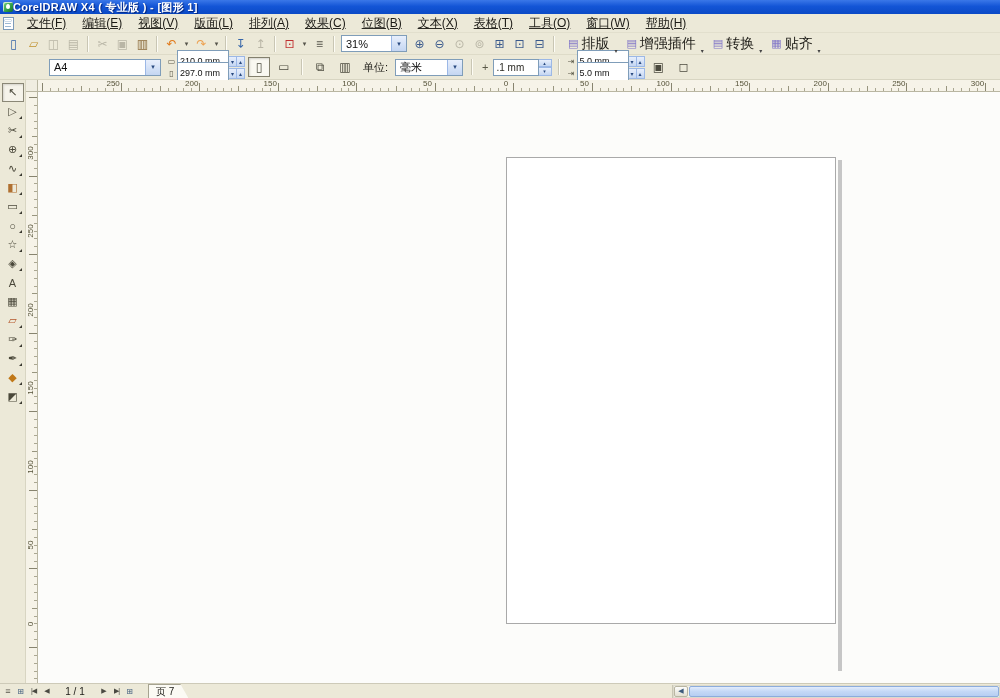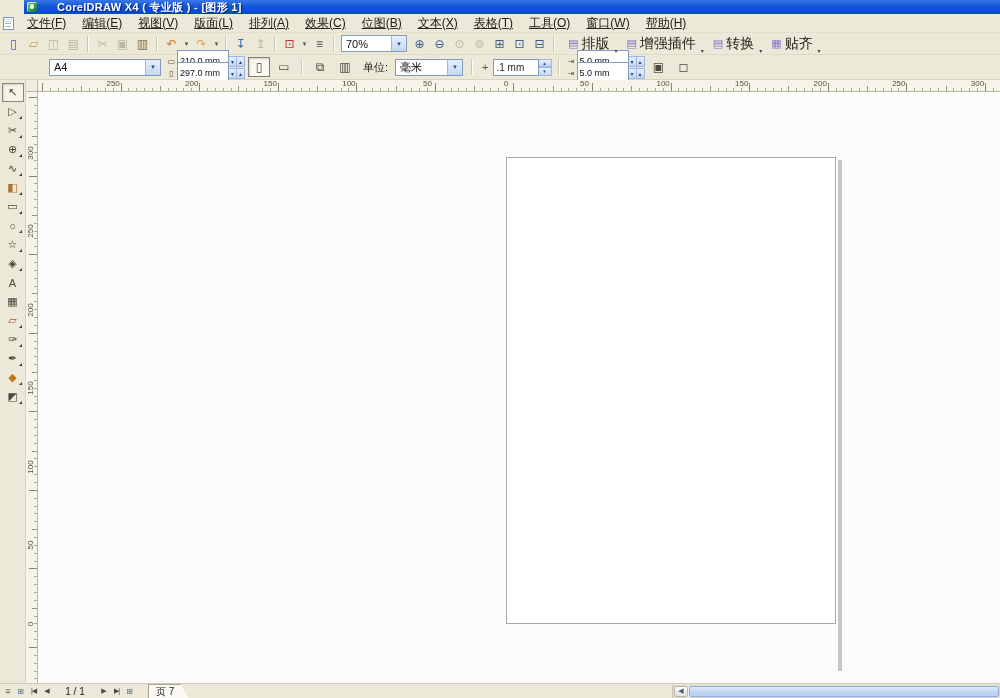--- a/index.html
+++ b/index.html
@@ -1,22 +1,22 @@
 <!DOCTYPE html>
 <html><head>
 <meta charset="utf-8">
 <style>
   * { margin:0; padding:0; box-sizing:border-box; }
   html,body { width:1000px; height:698px; overflow:hidden; }
   body { font-family:"Liberation Sans","DejaVu Sans",sans-serif; font-size:11px; color:#2b2a24; }
   .app { width:1000px; height:698px; display:flex; flex-direction:column; background:#ece9d8; }
 
   
-  .titlebar { height:14px; display:flex; align-items:center; gap:20px; padding:0 3px;
-    background:linear-gradient(180deg,#3a77e8 0%,#1355d6 45%,#0b4ac6 100%); flex:0 0 auto;margin-left:24px; }
+  .titlebar { height:14px; display:flex; align-items:center; gap:0; padding:0 3px;
+    background:linear-gradient(180deg,#3a77e8 0%,#1355d6 45%,#0b4ac6 100%); flex:0 0 auto; }
   .app-icon { width:10px; height:10px; border-radius:2px; flex:0 0 auto;
     background:linear-gradient(135deg,#7ed07e 0%,#2e9e46 60%,#14682c 100%);
     box-shadow:inset 1px 1px 0 #ffffffaa; position:relative; }
   .app-icon::after { content:""; position:absolute; left:3px; top:2px; width:4px; height:5px;
     background:#fff; border-radius:50% 50% 50% 50%/60% 60% 40% 40%; }
   .title-text { color:#fff; font-weight:bold; font-size:11px; text-shadow:1px 1px 1px #00227a;
     white-space:nowrap; letter-spacing:.3px; }
 
   
   .menubar { height:19px; display:flex; align-items:center; background:#ece9d8;
@@ -203,21 +203,21 @@
       <span class="tsep"></span>
       <span class="tbtn">
         <span class="glyph" style="color: rgb(192, 48, 48);">⊡</span>
       </span>
       <span class="tdrop">▾</span>
       <span class="tbtn">
         <span class="glyph" style="color: rgb(85, 83, 74);">≡</span>
       </span>
       <span class="tsep"></span>
       <span class="combo" style="width: 66px;">
-        <span class="combo-val">70%</span>
+        <span class="combo-val">31%</span>
         <span class="combo-arrow">▾</span>
       </span>
       <span class="tbtn">
         <span class="glyph" style="color: rgb(58, 90, 140);">⊕</span>
       </span>
       <span class="tbtn">
         <span class="glyph" style="color: rgb(58, 90, 140);">⊖</span>
       </span>
       <span class="tbtn disabled">
         <span class="glyph">⊙</span>

